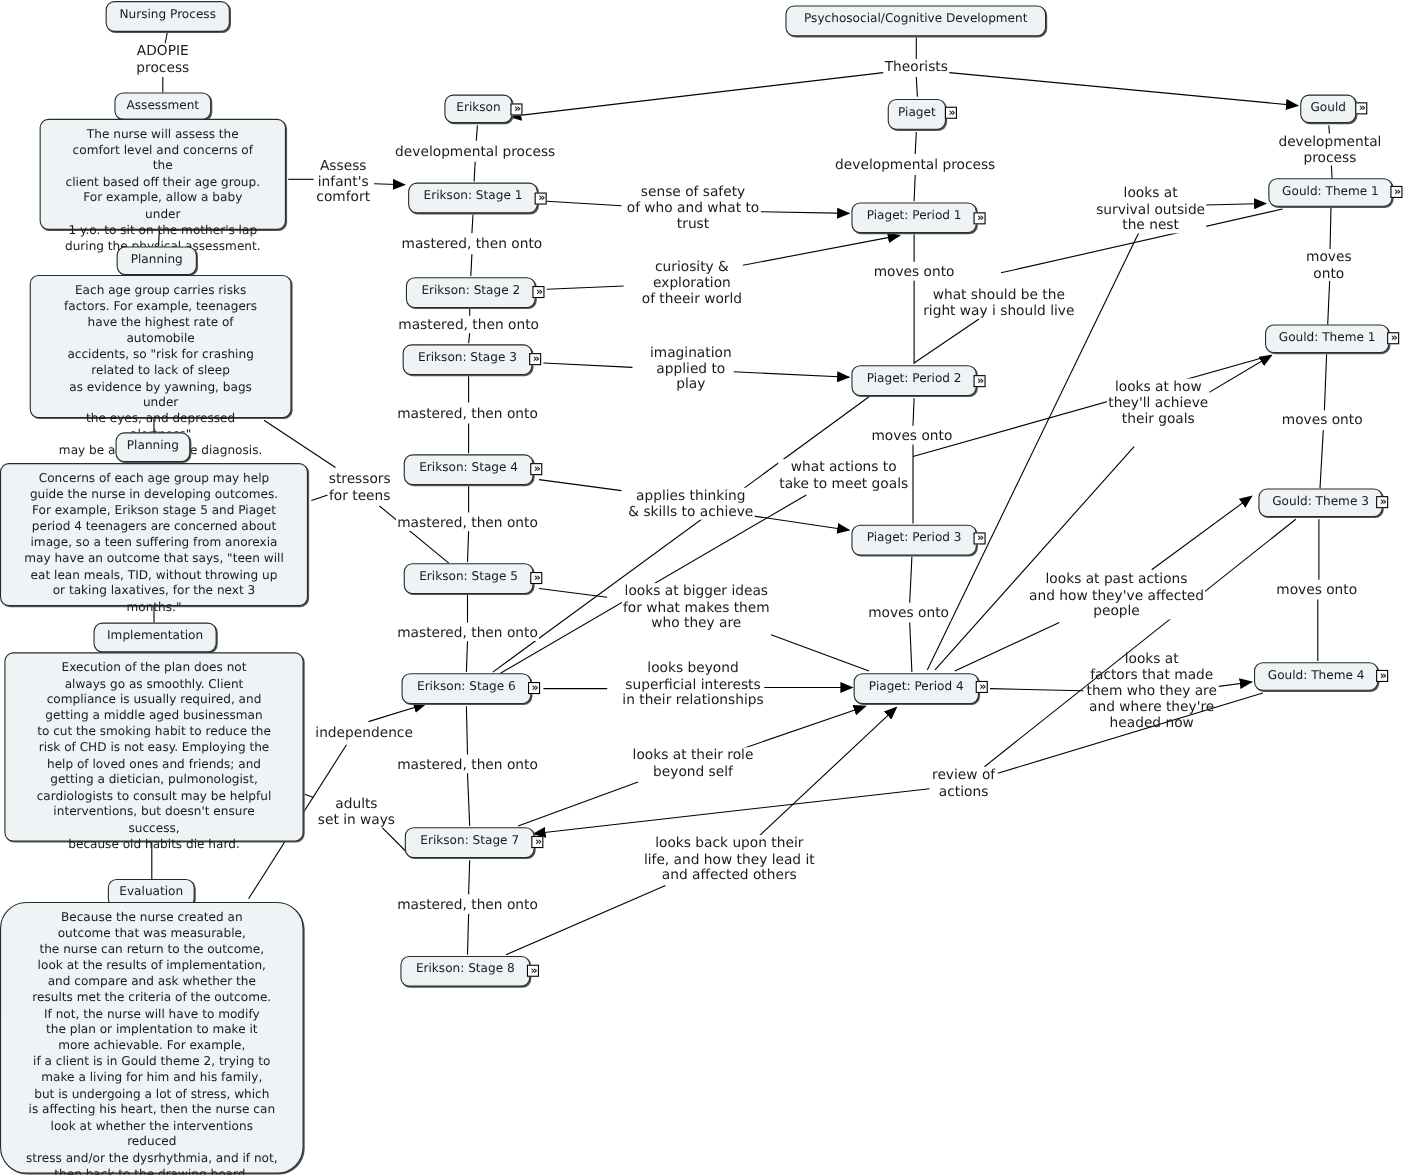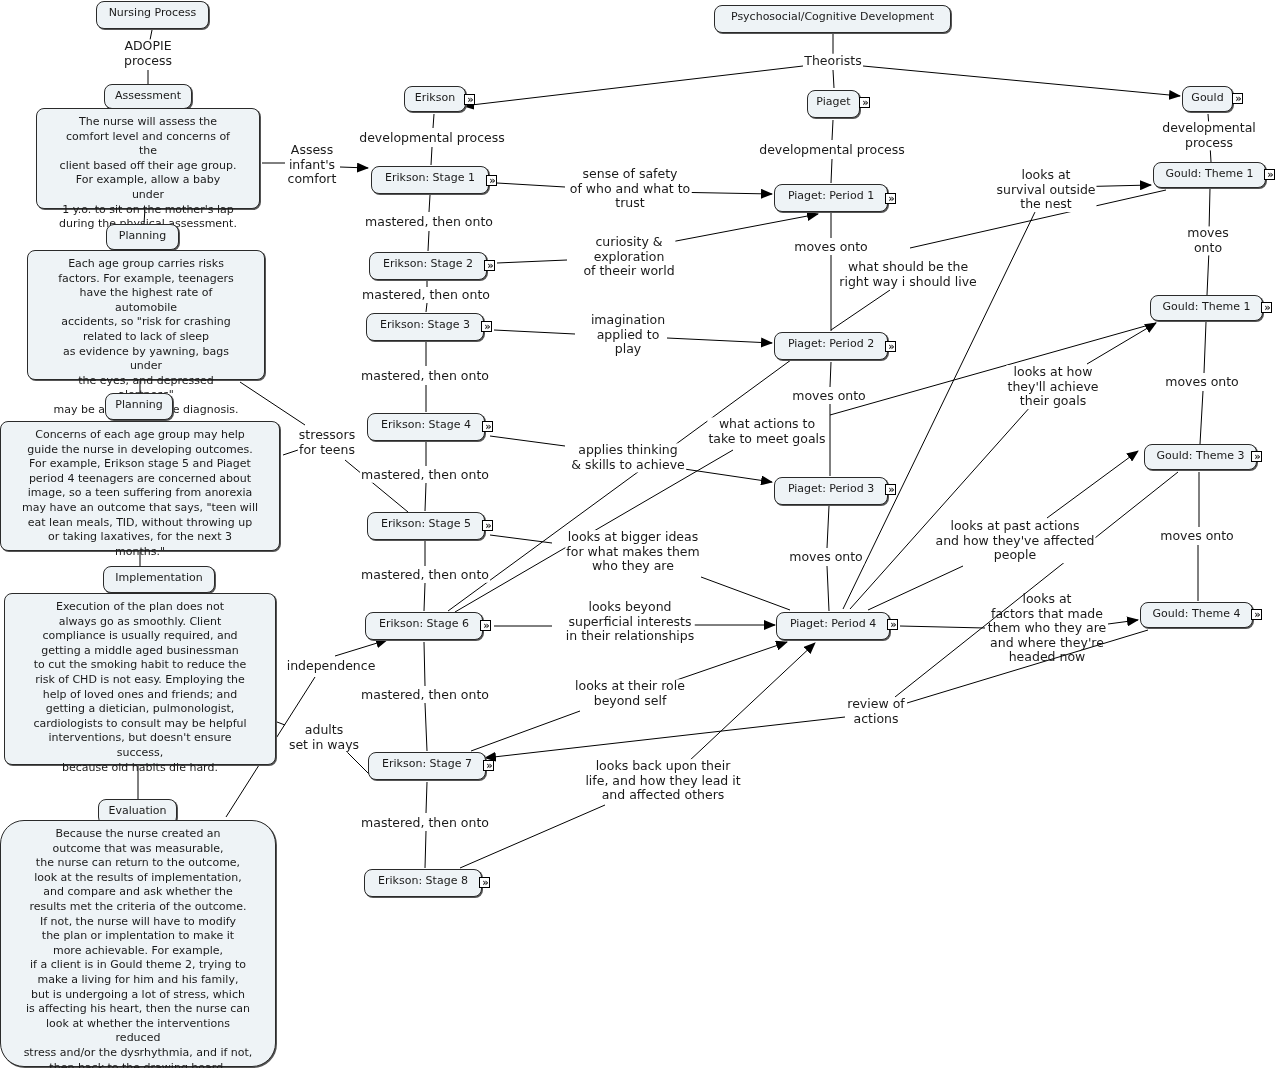--- a/index.html
+++ b/index.html
@@ -150,21 +150,21 @@
 <div class="node concept" style="left:105px;top:393px;width:68px;height:27px;">Planning</div>
 <div class="node text" style="left:0px;top:421px;width:280px;height:130px;">Concerns of each age group may help
 guide the nurse in developing outcomes.
 For example, Erikson stage 5 and Piaget
 period 4 teenagers are concerned about
 image, so a teen suffering from anorexia
 may have an outcome that says, "teen will
 eat lean meals, TID, without throwing up
 or taking laxatives, for the next 3 months."</div>
 
-<div class="node concept" style="left:103px;top:566px;width:112px;height:27px;">Implementation</div>
+<div class="node concept" style="left:85px;top:566px;width:112px;height:27px;">Implementation</div>
 <div class="node text" style="left:4px;top:593px;width:272px;height:172px;">Execution of the plan does not
 always go as smoothly.  Client
 compliance is usually required, and
 getting a middle aged businessman
 to cut the smoking habit to reduce the
 risk of CHD is not easy.  Employing the
 help of loved ones and friends; and
 getting a dietician, pulmonologist,
 cardiologists to consult may be helpful
 interventions, but doesn't ensure success,
@@ -282,21 +282,21 @@
 <div class="lbl" style="left:630px;top:694px;">looks at their role
 beyond self</div>
 <div class="lbl" style="left:663px;top:781px;">looks back upon their
 life, and how they lead it
 and affected others</div>
 <div class="lbl" style="left:1046px;top:190px;">looks at
 survival outside
 the nest</div>
 <div class="lbl" style="left:908px;top:275px;">what should be the
 right way i should live</div>
-<div class="lbl" style="left:1053px;top:387px;text-align:center;">looks at how
+<div class="lbl" style="left:1053px;top:366px;text-align:center;">looks at how
 they'll achieve
 their goals</div>
 <div class="lbl" style="left:767px;top:432px;">what actions to
 take to meet goals</div>
 <div class="lbl" style="left:1015px;top:541px;">looks at past actions
 and how they've affected
 people</div>
 <div class="lbl" style="left:1047px;top:628px;background:transparent;">looks at
 factors that made
 them who they are

